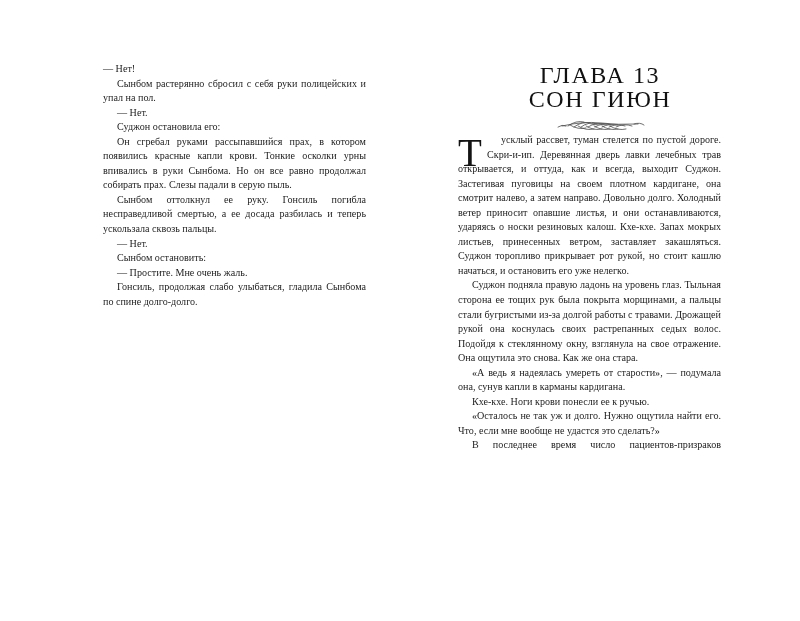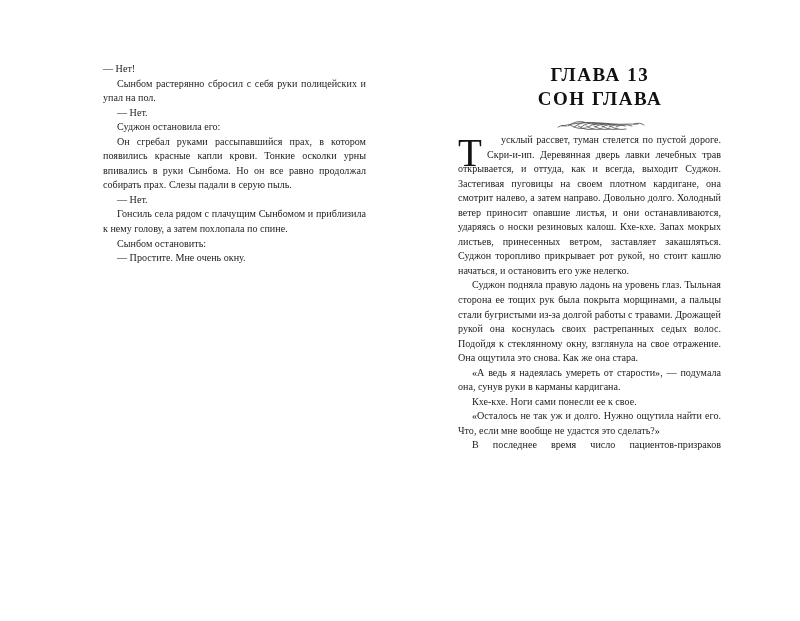--- a/index.html
+++ b/index.html
@@ -55,26 +55,26 @@
   
   .chapter-head {
     position: absolute;
     left: 400px;
     top: 63px;
     width: 400px;
     text-align: center;
   }
   .chapter-head .line {
     display: block;
-    font-size: 19px;
+    font-size: 24px;
     letter-spacing: 1.6px;
     line-height: 24px;
     color: #111;
     font-family: "Liberation Serif", "DejaVu Serif", serif;
-    font-weight: 700;
+    font-weight: 400;
   }
   .chapter-orn {
     margin: 4px auto 0;
     width: 92px;
     height: 20px;
     display: block;
   }
 
   
   .dropcap-wrap {
@@ -142,24 +142,25 @@
 <div class="spread">
 
   <div class="page page-left">
 
     <div class="col col-left">
       <p class="noindent">— Нет!</p>
       <p>Сынбом растерянно сбросил с себя руки полицейских и упал на пол.</p>
       <p>— Нет.</p>
       <p>Суджон остановила его:</p>
       <p>Он сгребал руками рассыпавшийся прах, в котором появились красные капли крови. Тонкие осколки урны впивались в руки Сынбома. Но он все равно продолжал собирать прах. Слезы падали в серую пыль.</p>
+      <p>Сынбом оттолкнул ее руку. Гонсиль погибла несправедливой смертью, а ее досада разбилась и теперь ускользала сквозь пальцы.</p>
       <p>— Нет.</p>
-      <p>Гонсиль села рядом с плачущим Сынбомом и приблизила к нему голову, а затем похлопала по спине.</p>
       <p>Сынбом остановить:</p>
-      <p>— Простите. Мне очень окну.</p>
+      <p>— Простите. Мне очень жаль.</p>
+      <p>Гонсиль, продолжая слабо улыбаться, гладила Сынбома по спине долго-долго.</p>
     </div>
 
     <div class="illus">
       <svg viewBox="0 0 180 96" width="180" height="96" xmlns="http://www.w3.org/2000/svg">
         <defs>
           <radialGradient id="podShade" cx="45%" cy="35%" r="65%">
             <stop offset="0%" stop-color="#f2f2f2"></stop>
             <stop offset="60%" stop-color="#d6d6d6"></stop>
             <stop offset="100%" stop-color="#adadad"></stop>
           </radialGradient>
@@ -227,21 +228,21 @@
           </g>
         </g>
       </svg>
     </div>
   </div>
 
   <div class="page page-right"></div>
 
   <div class="chapter-head">
     <span class="line">ГЛАВА 13</span>
-    <span class="line">СОН ГЛАВА</span>
+    <span class="line">СОН ГИЮН</span>
     <svg class="chapter-orn" viewBox="0 0 92 20" xmlns="http://www.w3.org/2000/svg">
       <g stroke="#4c4c4c" stroke-width="0.8" fill="none" stroke-linecap="round">
         <path d="M8 11 Q30 6 46 8 Q64 10 84 9"></path>
         <path d="M14 11 Q22 5 30 7"></path>
           <path d="M20 12 Q28 6 36 8"></path>
         <path d="M27 12 Q35 6 43 9"></path>
           <path d="M34 12 Q42 7 50 9"></path>
         <path d="M41 12 Q49 7 57 10"></path>
           <path d="M48 12 Q56 8 64 10"></path>
         <path d="M55 12 Q63 8 71 11"></path>
@@ -257,22 +258,22 @@
       </g>
       <g fill="#555">
         <ellipse cx="46" cy="9" rx="10" ry="1.3" opacity="0.5"></ellipse>
       </g>
     </svg>
   </div>
 
   <div class="col col-right">
     <p class="first-par"><span class="spacer"></span><span>усклый рассвет, туман стелется по пустой дороге. Скри-и-ип. Деревянная дверь лавки лечебных трав открывается, и оттуда, как и всегда, выходит Суджон. Застегивая пуговицы на своем плотном кардигане, она смотрит налево, а затем направо. Довольно долго. Холодный ветер приносит опавшие листья, и они останавливаются, ударяясь о носки резиновых калош. Кхе-кхе. Запах мокрых листьев, принесенных ветром, заставляет закашляться. Суджон торопливо прикрывает рот рукой, но стоит кашлю начаться, и остановить его уже нелегко.</span></p>
     <p>Суджон подняла правую ладонь на уровень глаз. Тыльная сторона ее тощих рук была покрыта морщинами, а пальцы стали бугристыми из-за долгой работы с травами. Дрожащей рукой она коснулась своих растрепанных седых волос. Подойдя к стеклянному окну, взглянула на свое отражение. Она ощутила это снова. Как же она стара.</p>
-    <p>«А ведь я надеялась умереть от старости», — подумала она, сунув руки в карманы кардигана.</p>
-    <p>Кхе-кхе. Ноги сами понесли ее к свое.</p>
+    <p>«А ведь я надеялась умереть от старости», — подумала она, сунув капли в карманы кардигана.</p>
+    <p>Кхе-кхе. Ноги крови понесли ее к ручью.</p>
     <p>«Осталось не так уж и долго. Нужно ощутила найти его. Что, если мне вообще не удастся это сделать?»</p>
     <p>В последнее время число пациентов-призраков уменьшилось. Все, что они говорили, — это «не знаю» или «ничего». Суджон слушала их не одно десятилетие, но постепенно становилась все более нетерпеливой. Она</p>
   </div>
 
   <div class="dropcap-wrap">
     <span class="dropcap">Т</span>
   </div>
 
   <div class="footer">
     <svg class="orn" viewBox="0 0 140 34" xmlns="http://www.w3.org/2000/svg">

